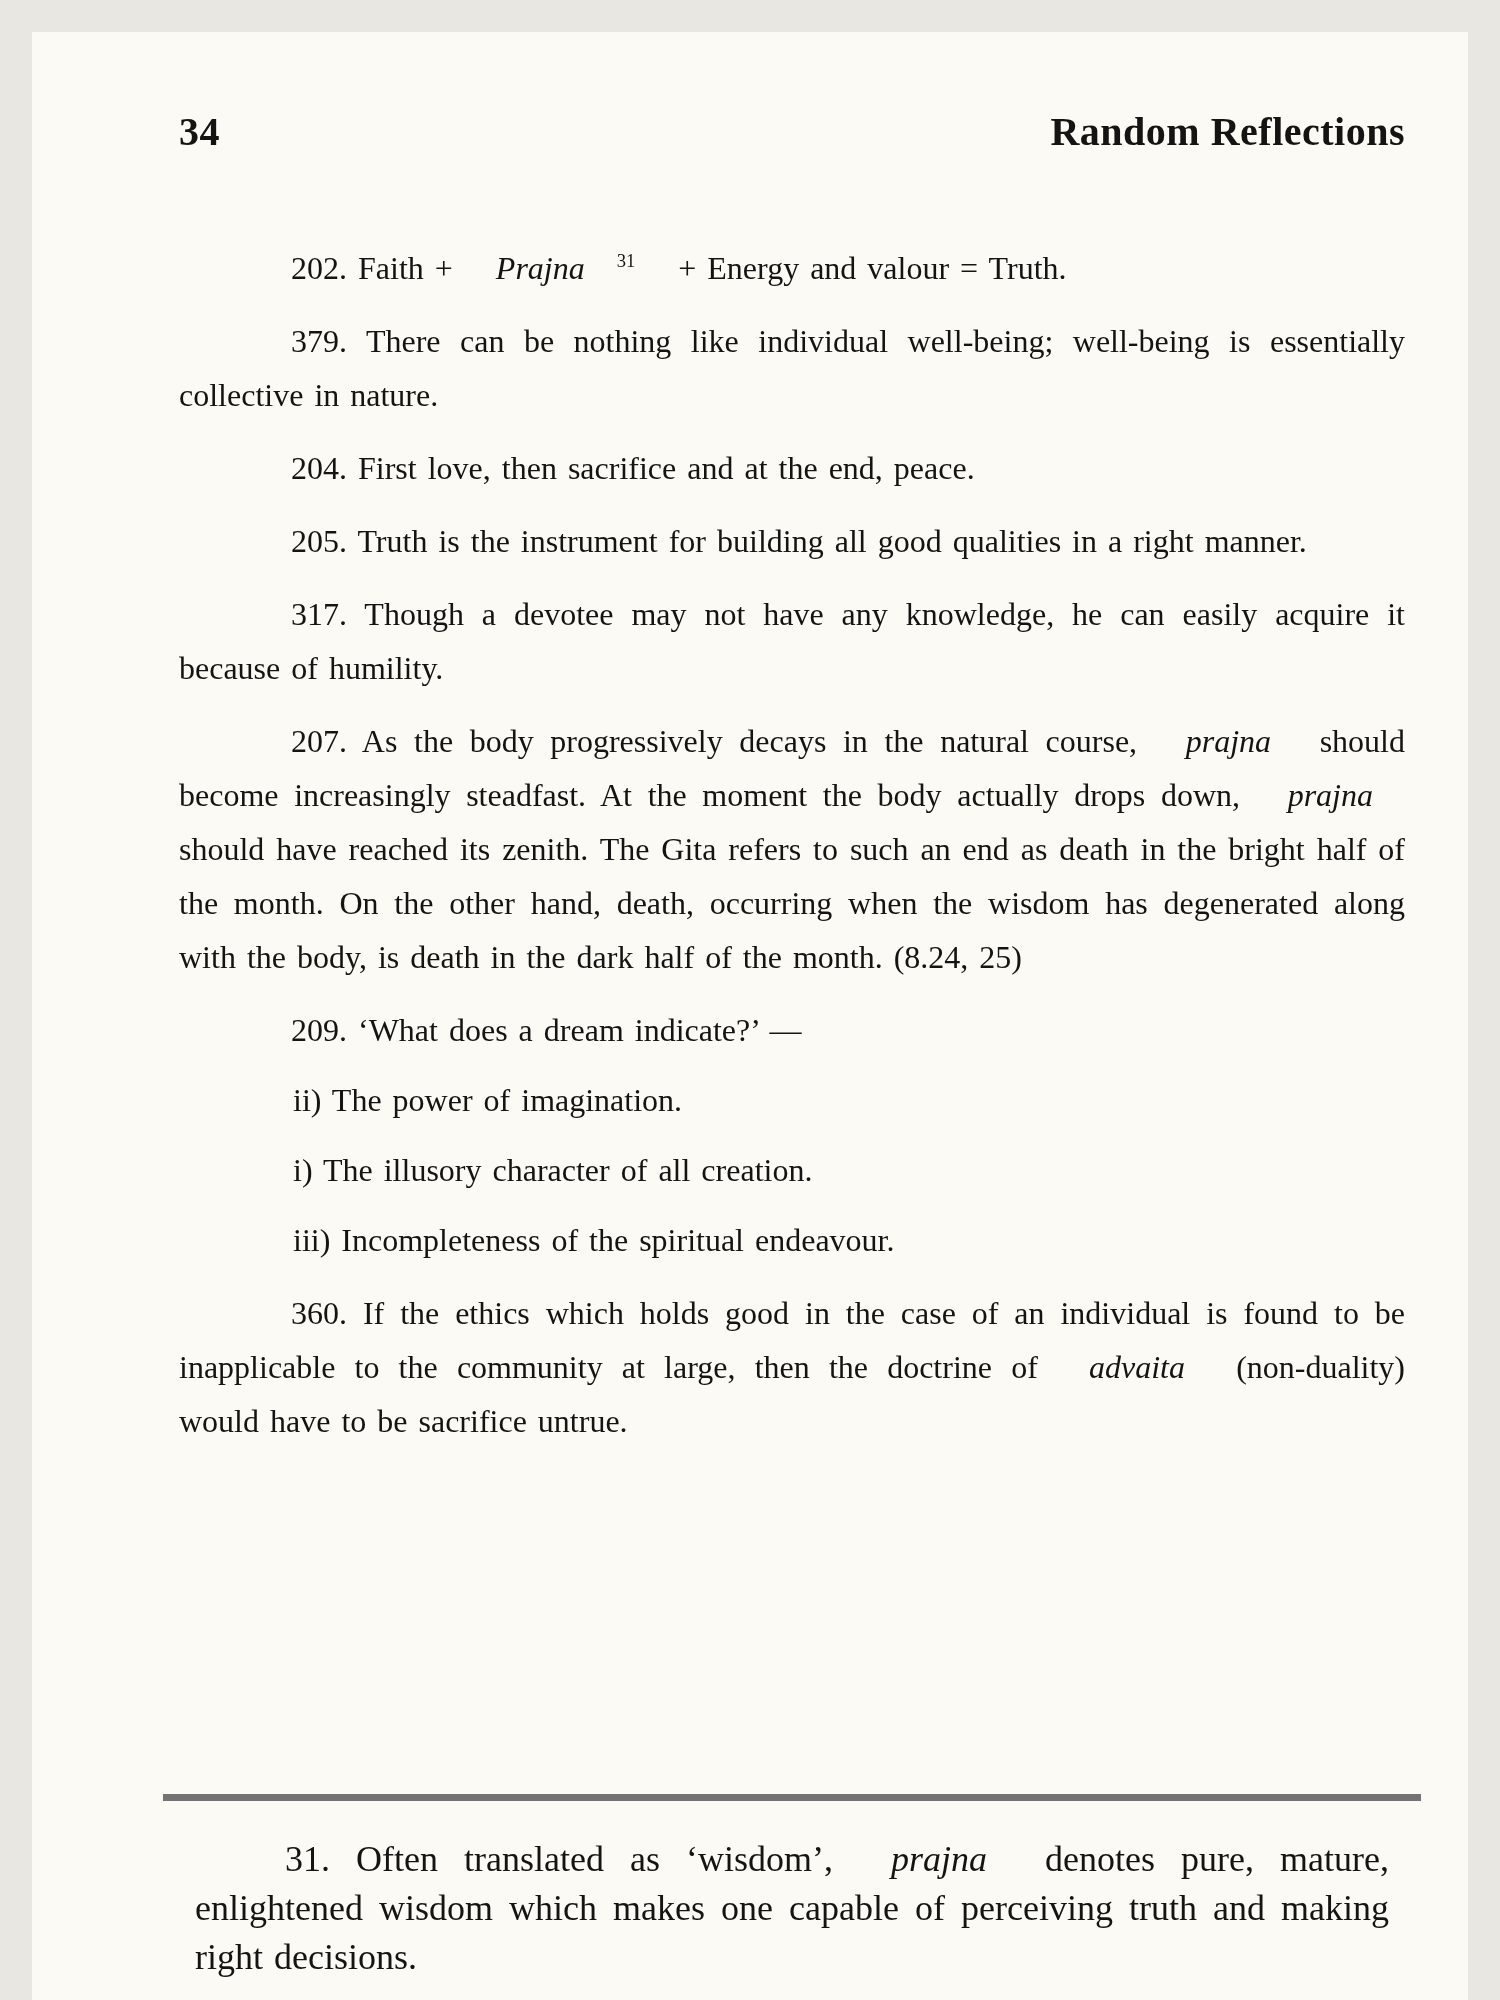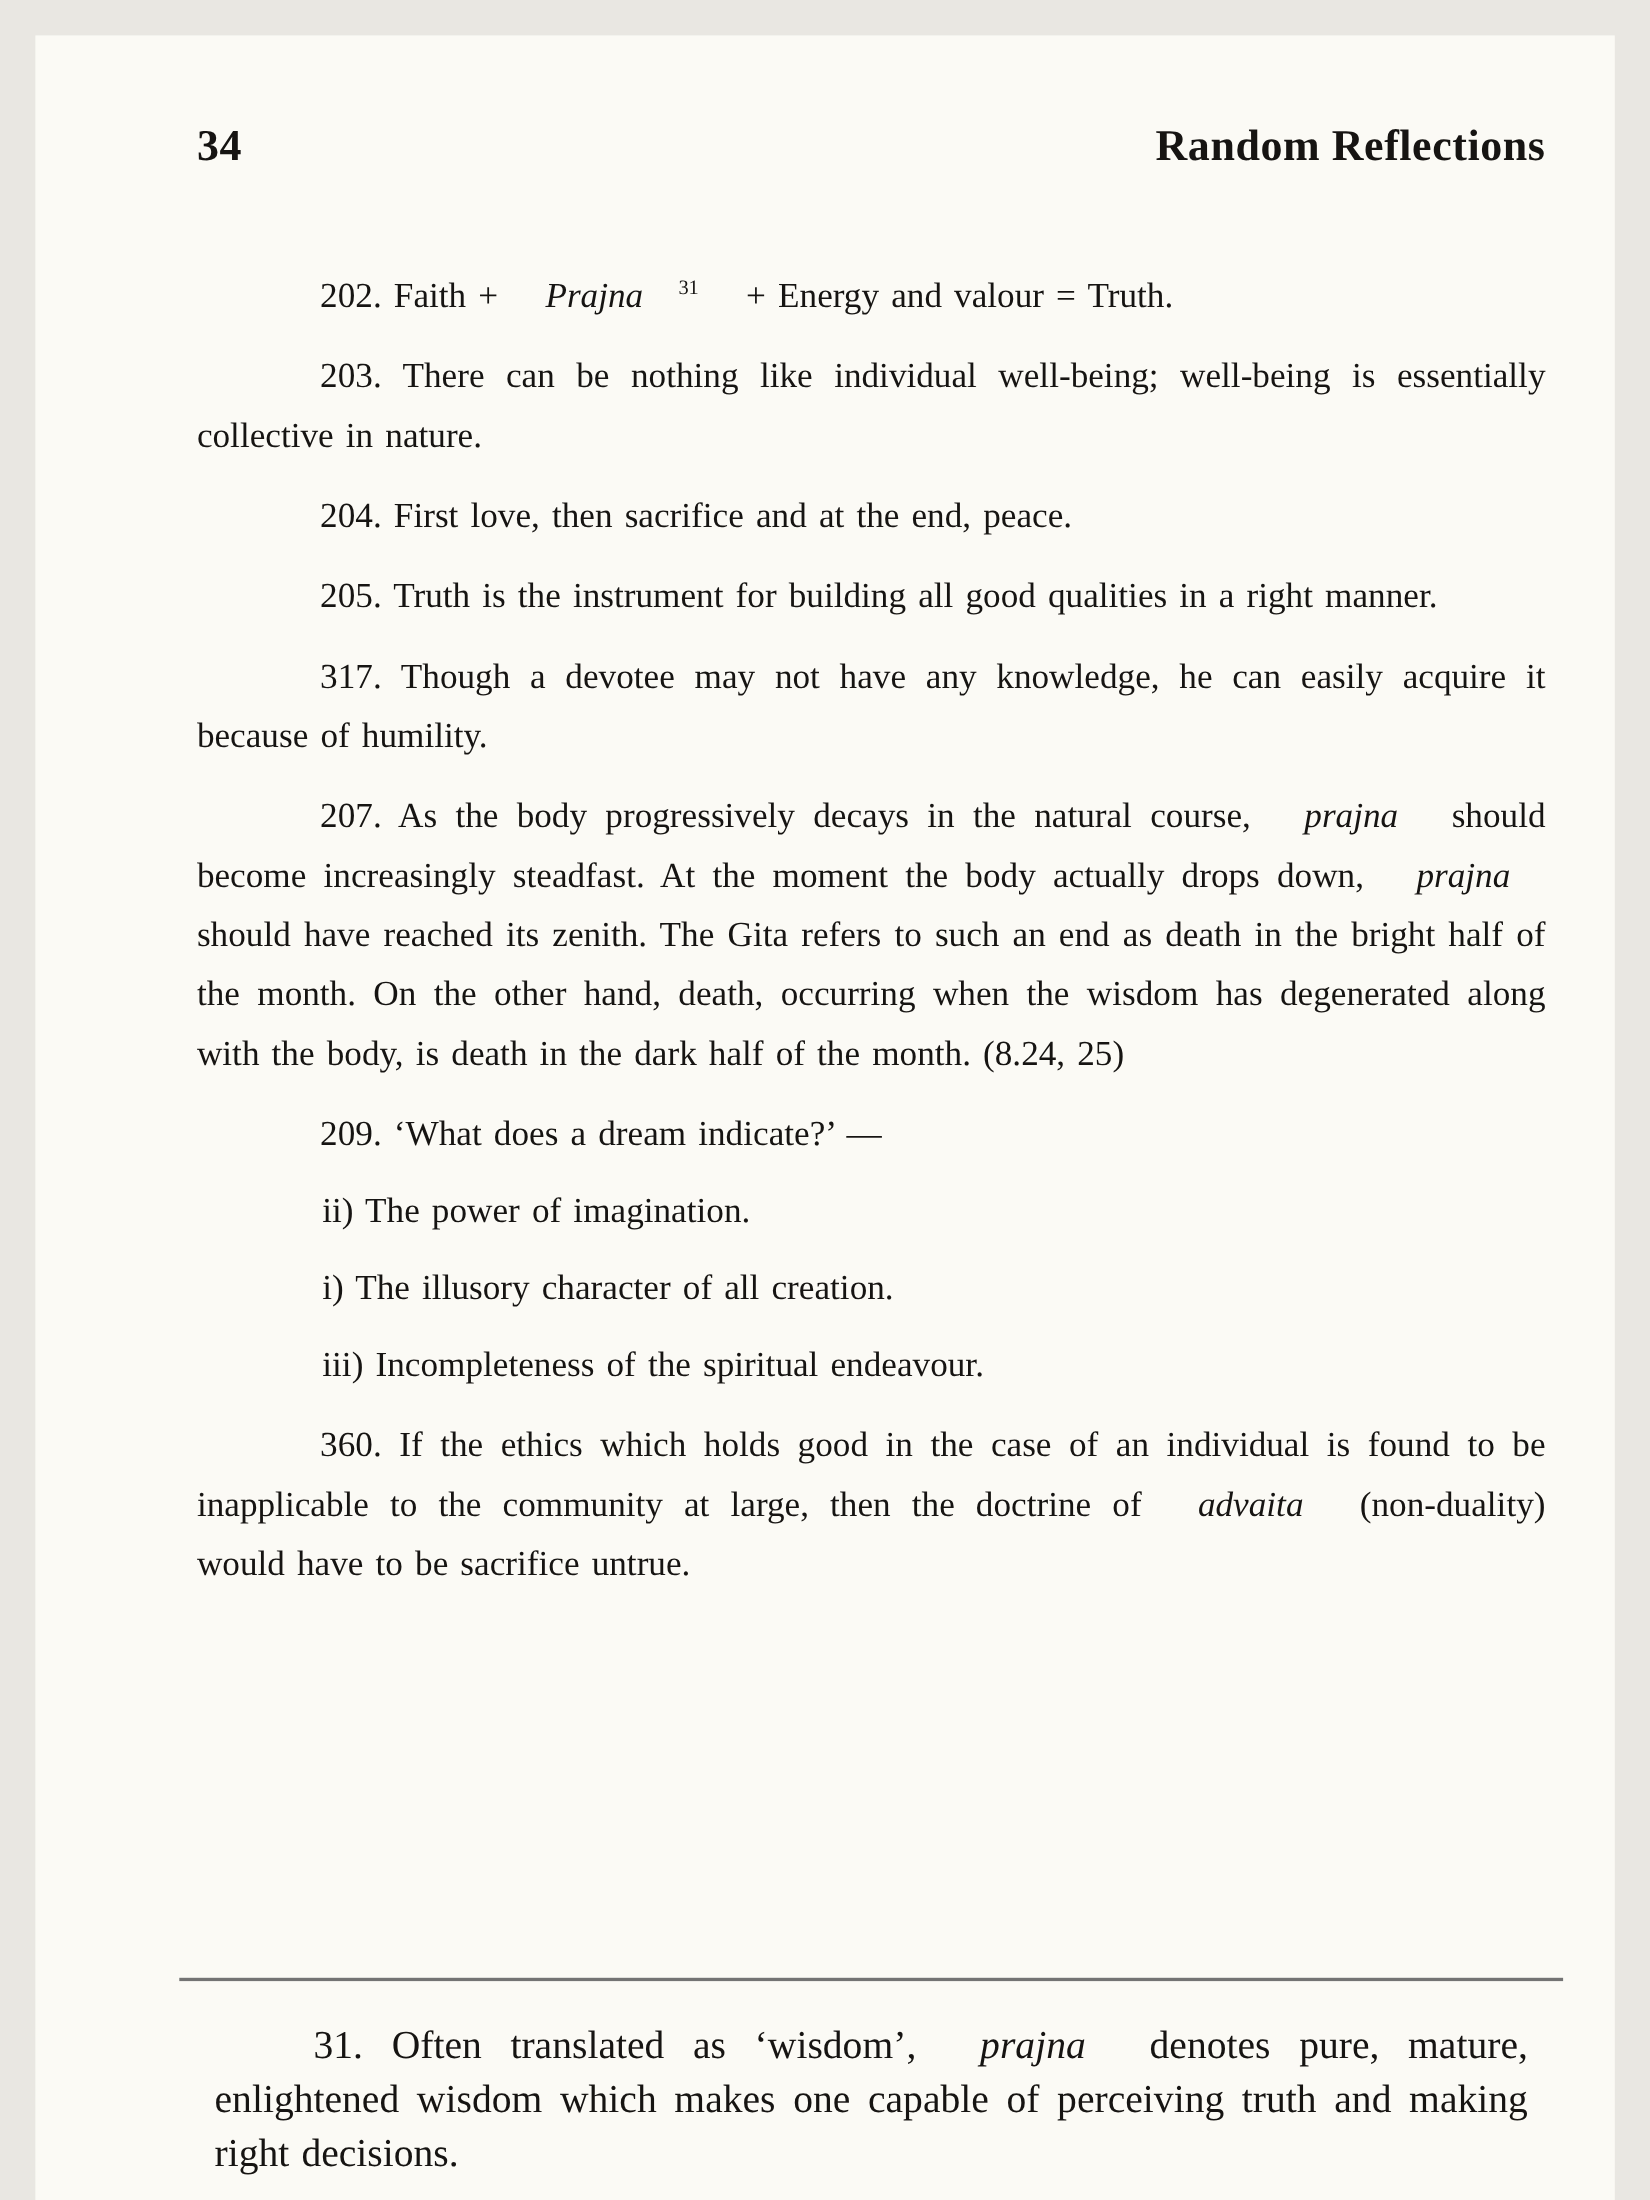--- a/index.html
+++ b/index.html
@@ -57,21 +57,21 @@
 
   sup {
     font-size: 0.58em;
     line-height: 0;
     vertical-align: super;
   }
 
   .footnote {
     margin-top: auto;
     padding-top: 18px;
-    border-top: 3px solid #737373;
+    border-top: 7px solid #737373;
     font-size: 36px;
     line-height: 49px;
     word-spacing: 2px;
   }
 
   .footnote .para {
     margin-top: 0;
     text-indent: 74px;
   }
 </style>
@@ -80,21 +80,21 @@
 
 <div class="page">
 
   <div class="running-head">
     <span>34</span>
     <span>Random Reflections</span>
   </div>
 
   <div class="body-text">
       <p class="para"><span>202. Faith + </span><span class="it">Prajna</span><sup>31</sup><span> + Energy and valour = Truth.</span></p>
-      <p class="para"><span>203. There can be nothing like individual well-being; well-being is essentially collective in nature.</span></p>
+      <p class="para"><span>379. There can be nothing like individual well-being; well-being is essentially collective in nature.</span></p>
       <p class="para"><span>204. First love, then sacrifice and at the end, peace.</span></p>
       <p class="para"><span>205. Truth is the instrument for building all good qualities in a right manner.</span></p>
       <p class="para"><span>317. Though a devotee may not have any knowledge, he can easily acquire it because of humility.</span></p>
       <p class="para"><span>207. As the body progressively decays in the natural course, </span><span class="it">prajna</span><span> should become increasingly steadfast. At the moment the body actually drops down, </span><span class="it">prajna</span><span> should have reached its zenith. The Gita refers to such an end as death in the bright half of the month. On the other hand, death, occurring when the wisdom has degenerated along with the body, is death in the dark half of the month. (8.24, 25)</span></p>
       <p class="para"><span>209. ‘What does a dream indicate?’ —</span></p>
       <p class="para list no-gap"><span>ii) The power of imagination.</span></p>
       <p class="para list no-gap"><span>i) The illusory character of all creation.</span></p>
       <p class="para list no-gap"><span>iii) Incompleteness of the spiritual endeavour.</span></p>
       <p class="para"><span>360. If the ethics which holds good in the case of an individual is found to be inapplicable to the community at large, then the doctrine of </span><span class="it">advaita</span><span> (non-duality) would have to be sacrifice untrue.</span></p>
     </div>

